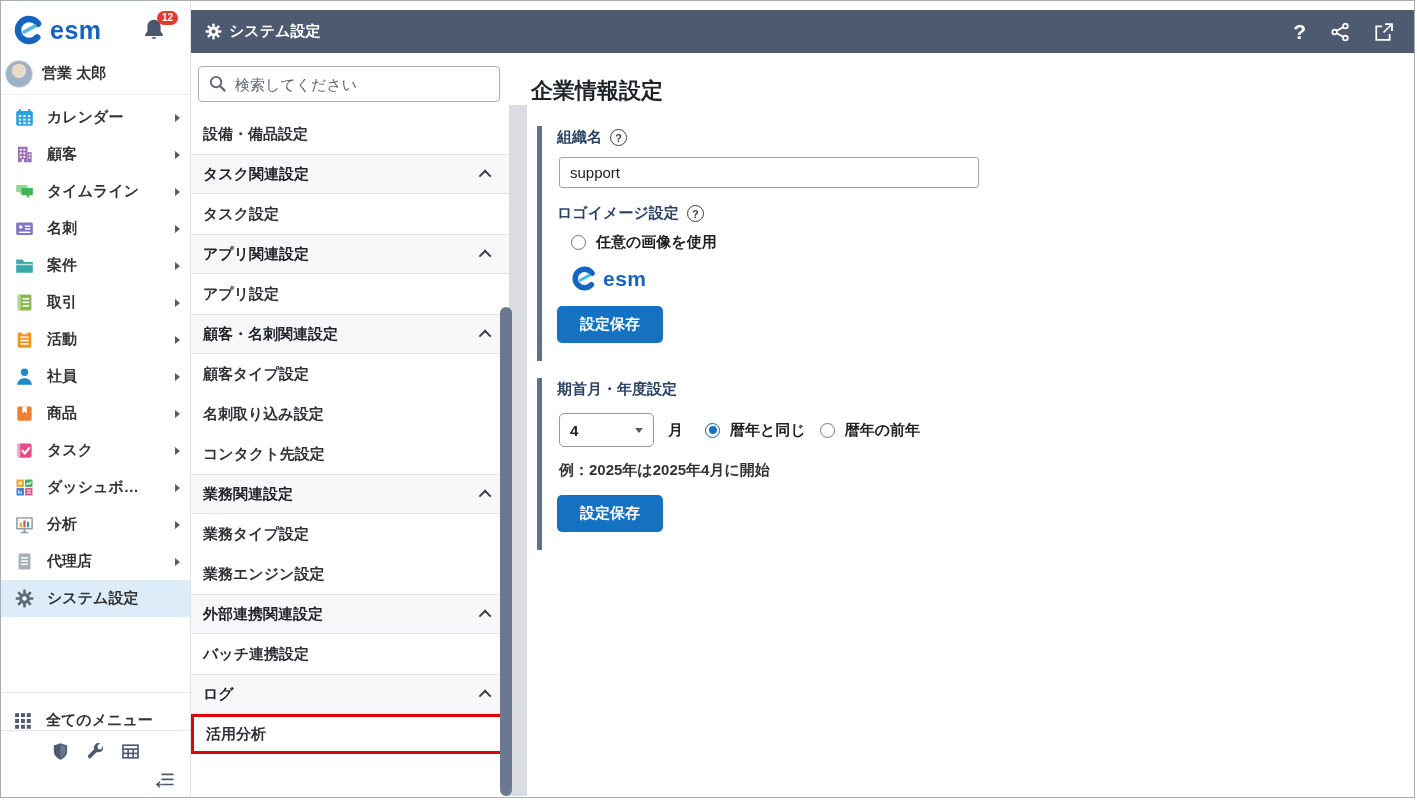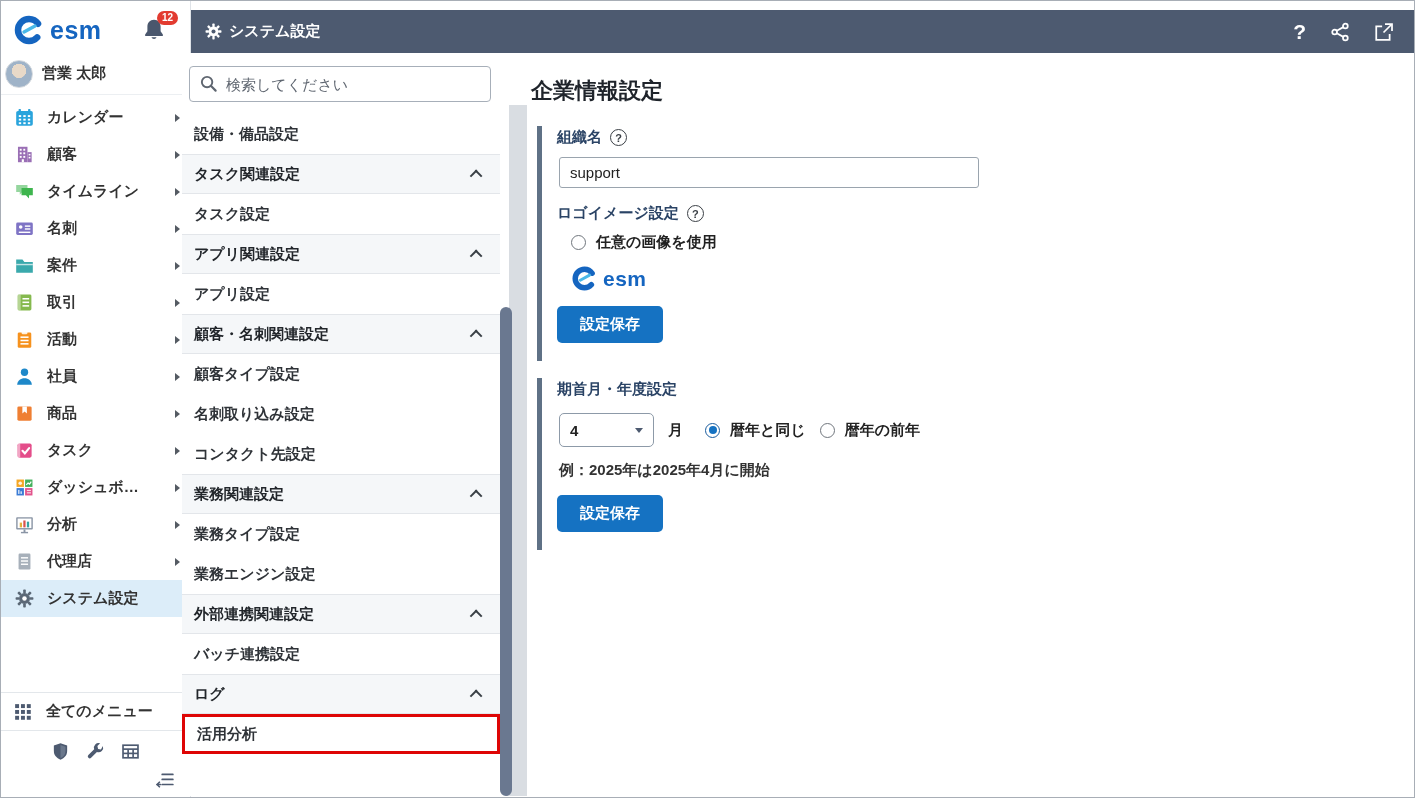--- a/index.html
+++ b/index.html
@@ -20,39 +20,39 @@
   .user-name{font-size:15px;font-weight:600;color:#333}
   .menu{padding-top:4px}
   .menu-item{display:flex;align-items:center;height:37px;padding:0 10px 0 13px;cursor:pointer}
   .menu-item.selected{background:#dcedf9}
   .menu-item .mi-icon{width:20px;height:20px;flex:0 0 20px;display:flex;align-items:center;justify-content:center}
   .mi-icon svg{width:19px;height:19px;display:block}
   .menu-item .mi-label{font-size:15px;font-weight:600;color:#333;margin-left:13px;white-space:nowrap;overflow:hidden}
   .menu-item .mi-arrow{margin-left:auto;width:0;height:0;border-top:4.5px solid transparent;border-bottom:4.5px solid transparent;border-left:5.5px solid #555b63}
   .sidebar-bottom{position:absolute;left:0;right:0;bottom:0}
   .sb-divider{border-top:1px solid #e3e7eb}
-  .allmenu-row{display:flex;align-items:center;height:37px;padding:0 13px;cursor:pointer}
+  .allmenu-row{display:flex;align-items:flex-end;height:37px;padding:0 13px;cursor:pointer}
   .allmenu-row svg{width:18px;height:18px}
   .allmenu-row span{font-size:15px;font-weight:600;color:#333;margin-left:14px}
   .tools-row{display:flex;align-items:center;justify-content:center;gap:16px;height:40px}
   .tools-row svg{width:19px;height:19px;cursor:pointer}
   .collapse-row{display:flex;justify-content:flex-end;padding:0 16px 8px 0}
   .collapse-row svg{width:18px;height:18px;cursor:pointer}
 
   
   .top-spacer{position:absolute;left:190px;top:0;right:0;height:9px;background:#fff}
   .dark-header{position:absolute;left:190px;top:9px;right:0;height:43px;background:#4d5a70;display:flex;align-items:center;padding:0 20px 0 14px}
   .dh-title{display:flex;align-items:center;gap:7px;color:#fff;font-size:15px;font-weight:bold}
   .dh-title svg{width:17px;height:17px}
   .dh-icons{margin-left:auto;display:flex;align-items:center;gap:24px}
   .dh-icons .q{color:#fff;font-size:21px;font-weight:bold;cursor:pointer;line-height:1}
   .dh-icons svg{width:20px;height:20px;cursor:pointer;display:block}
 
   
-  .panel{position:absolute;left:181px;top:52px;width:318px;bottom:1px;background:#fff;overflow:hidden}
+  .panel{position:absolute;left:190px;top:52px;width:318px;bottom:1px;background:#fff;overflow:hidden}
   .search-wrap{position:relative;margin:13px 9px 12px 7px}
   .search-input{width:100%;height:36px;border:1px solid #a7afb9;border-radius:4px;padding:0 10px 0 36px;font-size:15px;color:#333;font-family:inherit;outline:none}
   .search-input::placeholder{color:#5f6670}
   .search-icon{position:absolute;left:10px;top:8px;width:19px;height:19px}
   .plist .p-item{display:flex;align-items:center;height:40px;padding:0 12px;font-size:15px;font-weight:600;color:#2f3338;cursor:pointer;background:#fff}
   .plist .p-header{display:flex;align-items:center;height:40px;padding:0 12px;font-size:15px;font-weight:bold;color:#22262b;background:#f5f7f9;border-top:1px solid #e3e6ea;border-bottom:1px solid #e3e6ea;cursor:pointer}
   .chev-up{margin-left:auto;width:9px;height:9px;border-left:2px solid #3a4046;border-top:2px solid #3a4046;transform:rotate(45deg) translateY(2px);margin-right:6px}
   .p-item.highlight{border:3px solid #de0505;height:40px}
 
   

